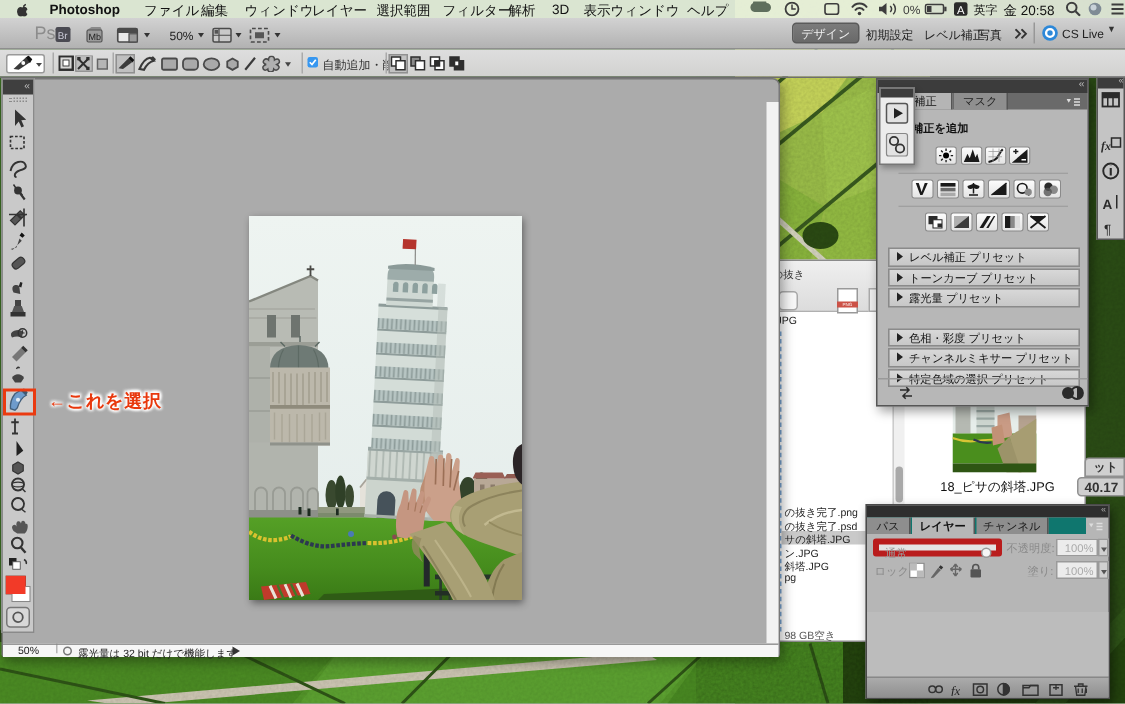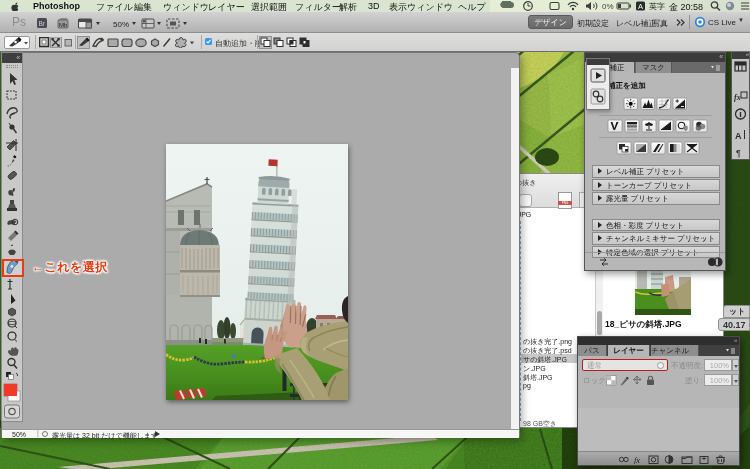--- a/index.html
+++ b/index.html
@@ -89,21 +89,21 @@
     <rect x="44" y="12" width="12" height="10" fill="#b5a290"></rect>
     <rect x="0" y="24" width="56" height="20" fill="#4a8e1d"></rect>
     <path d="M0 27 Q8 30 16 29 T30 28" fill="none" stroke="#d8c435" stroke-width="1.4"></path>
     <path d="M14 28 Q20 31 26 30" fill="none" stroke="#2c3850" stroke-width="1.4"></path>
     <path d="M30 12 L38 10 L40 26 L30 28 Z" fill="#c99b85"></path>
     <path d="M26 20 L33 18 L35 30 L27 32 Z" fill="#c29176"></path>
     <path d="M56 14 L38 26 L44 50 L56 50 Z" fill="#a79d72"></path>
     <path d="M38 26 L30 34 L36 50 L46 50 Z" fill="#9c9369"></path>
     <rect x="0" y="44" width="56" height="6" fill="#2e5513"></rect>
   </svg>
-  <div class="abs" style="left:96px;top:145px;width:120px;text-align:left;font-size:8.5px;font-weight:bold;color:#111;white-space:nowrap">18_ピサの斜塔.JPG</div>
+  <div class="abs" style="left:96px;top:145px;width:120px;text-align:center;font-size:8.5px;font-weight:normal;color:#111;white-space:nowrap">18_ピサの斜塔.JPG</div>
 </div>
 
 <div class="abs" style="left:1px;top:52px;width:519px;height:386px;z-index:2;border:1px solid #777;border-radius:5px 5px 2px 2px;background:#ababab;box-shadow:2px 3px 8px rgba(0,0,0,0.35)">
 
   <div class="abs" style="left:0;top:15px;width:508px;height:361px;background:#ababab"></div>
 
   <div class="abs" style="left:508px;top:15px;width:9px;height:361px;background:#f2f2f2;border-left:1px solid #aaa"></div>
 
   <div class="abs" style="left:0;top:376px;width:517px;height:9px;background:#f6f6f6;border-top:1px solid #999;font-size:7px;color:#222">
     <span class="abs" style="left:10px;top:0.5px">50%</span>
@@ -521,31 +521,31 @@
       <text x="2" y="95" font-size="9" font-family="Liberation Sans">¶</text>
     </g>
   </svg>
 </div>
 
 <div class="abs" style="left:723px;top:305px;width:27px;height:13px;background:#cfcfcf;border:1px solid #909090;border-radius:3px 0 0 0;z-index:3;font-size:8px;font-weight:bold;color:#333;line-height:12px"><span style="margin-left:5px">ット</span></div>
 <div class="abs" style="left:718px;top:318px;width:32px;height:13px;background:#cfcfcf;border:1px solid #909090;border-radius:3px 0 0 3px;z-index:3;font-size:9px;font-weight:bold;color:#333;line-height:12px"><span style="margin-left:4px">40.17</span></div>
 
 <div class="abs" style="left:577px;top:336px;width:163px;height:130px;z-index:5;background:#b6b6b6;border:1px solid #4a4a4a;box-shadow:2px 3px 7px rgba(0,0,0,0.45)">
   <div class="abs" style="left:0;top:0;width:161px;height:8px;background:#2e2e2e;color:#aaa;font-size:6px;text-align:right;line-height:7px">«&nbsp;</div>
-  <div class="abs" style="left:0;top:8px;width:161px;height:11px;background:#404040">
+  <div class="abs" style="left:0;top:8px;width:146px;height:11px;background:#0f766e">
     <div class="abs" style="left:0;top:0;width:29px;height:11px;background:#8e8e8e;border-right:1px solid #555;font-size:7.5px;color:#1a1a1a;text-align:center;line-height:11px">パス</div>
     <div class="abs" style="left:30px;top:0;width:42px;height:11px;background:#b6b6b6;border-right:1px solid #555;font-size:7.5px;color:#111;text-align:center;line-height:11px;font-weight:bold">レイヤー</div>
-    <div class="abs" style="left:73px;top:0;width:48px;height:11px;background:#8e8e8e;border-right:1px solid #555;font-size:7.5px;color:#1a1a1a;text-align:left;line-height:11px">チャンネル</div>
+    <div class="abs" style="left:73px;top:0;width:48px;height:11px;background:#8e8e8e;border-right:1px solid #555;font-size:7.5px;color:#1a1a1a;text-align:center;line-height:11px">チャンネル</div>
     <div class="abs" style="left:148px;top:3px;width:12px;height:6px;color:#ddd;font-size:5px;line-height:6px"><svg width="10" height="6" viewBox="0 0 10 6">
             <path d="M0 1 l3 0 -1.5 2.5 z" fill="#ddd"></path>
             <path d="M5 1 h4 M5 3 h4 M5 5 h4" stroke="#ddd" stroke-width="0.9"></path>
           </svg></div>
   </div>
 
-  <div class="abs" style="left:4px;top:22px;width:86px;height:12px;background:#e4e4e4;border:1px solid #b91c1c;border-radius:2px;font-size:7.5px;color:#999;line-height:11px"><span style="margin-left:4px">通常</span><span class="abs" style="right:3px;top:2px;width:7px;height:7px;border:1px solid #999;border-radius:50%;background:#f5f5f5"></span></div>
+  <div class="abs" style="left:4px;top:22px;width:86px;height:12px;background:#e4e4e4;border:4px solid #b91c1c;border-radius:2px;font-size:7.5px;color:#999;line-height:11px"><span style="margin-left:4px">通常</span><span class="abs" style="right:3px;top:2px;width:7px;height:7px;border:1px solid #999;border-radius:50%;background:#f5f5f5"></span></div>
   <span class="abs" style="left:93px;top:24px;font-size:7.5px;color:#8a8a8a">不透明度:</span>
   <div class="abs" style="left:126px;top:22px;width:28px;height:12px;background:#ececec;border:1px solid #9a9a9a;font-size:7.5px;color:#aaa;text-align:right;line-height:11px"><span style="margin-right:2px">100%</span></div>
   <div class="abs" style="left:154px;top:22px;width:7px;height:12px;background:#d0d0d0;border:1px solid #9a9a9a">
         <i style="display:block;margin:4.5px auto 0;width:0;height:0;border-top:3px solid #555;border-left:2.5px solid transparent;border-right:2.5px solid transparent"></i>
       </div>
 
   <span class="abs" style="left:5px;top:39px;font-size:7.5px;color:#8a8a8a">ロック:</span>
   <svg class="abs" style="left:28px;top:38px" width="58" height="11" viewBox="0 0 58 11">
     <rect x="0.5" y="0.5" width="9.5" height="9.5" fill="#fff" stroke="#888" stroke-width="0.8"></rect>
         <path d="M0.5 0.5 h4.75 v4.75 h-4.75 z M5.25 5.25 h4.75 v4.75 h-4.75 z" fill="#bbb"></path>
@@ -626,21 +626,21 @@
   <svg class="abs" style="left:710px;top:1px" width="40" height="10" viewBox="0 0 40 10">
     <circle cx="4.5" cy="4" r="3.2" fill="none" stroke="#3d3d3d" stroke-width="1.3"></circle>
         <path d="M7 6.5 L10 9.5" stroke="#3d3d3d" stroke-width="1.4"></path>
     <circle cx="20" cy="5" r="4.2" fill="#7f8b95"></circle>
         <circle cx="19" cy="4" r="2" fill="#c9d2d8"></circle>
     <path d="M31 2 h8 M31 5 h8 M31 8 h8" stroke="#3d3d3d" stroke-width="1.2"></path>
   </svg>
 </div>
 
 <div class="abs" style="left:0;top:12px;width:750px;height:21px;background:linear-gradient(#d2d2d2,#b2b2b2);border-bottom:1px solid #8e8e8e;z-index:5">
-  <span class="abs" style="left:12px;top:3px;font-size:12px;font-weight:normal;color:#8c8c8c">Ps</span>
+  <span class="abs" style="left:23px;top:3px;font-size:12px;font-weight:normal;color:#8c8c8c">Ps</span>
   <svg class="abs" style="left:36px;top:5px" width="160" height="12" viewBox="0 0 160 12">
     <g>
       <rect x="1" y="1" width="10" height="10" rx="1.5" fill="#4a4a52"></rect>
           <text x="2.5" y="9" font-size="6.5" fill="#cfcfdc" font-family="Liberation Sans">Br</text>
       <path d="M22 3 l3-2 h6 l1 2 v8 h-10 z" fill="#8a8a8a"></path>
           <rect x="22" y="3" width="10" height="8" rx="1" fill="#9b9b9b" stroke="#555" stroke-width="0.8"></rect>
           <text x="23" y="9.5" font-size="6" fill="#222" font-family="Liberation Sans">Mb</text>
       <rect x="42.5" y="2" width="13" height="9" rx="1" fill="#e8e8e8" stroke="#4a4a4a" stroke-width="1.1"></rect>
           <rect x="42.5" y="2" width="13" height="3" fill="#4a4a4a"></rect>
           <rect x="50" y="5.5" width="5.5" height="5.5" fill="#9a9a9a" stroke="#4a4a4a" stroke-width="0.8"></rect>

